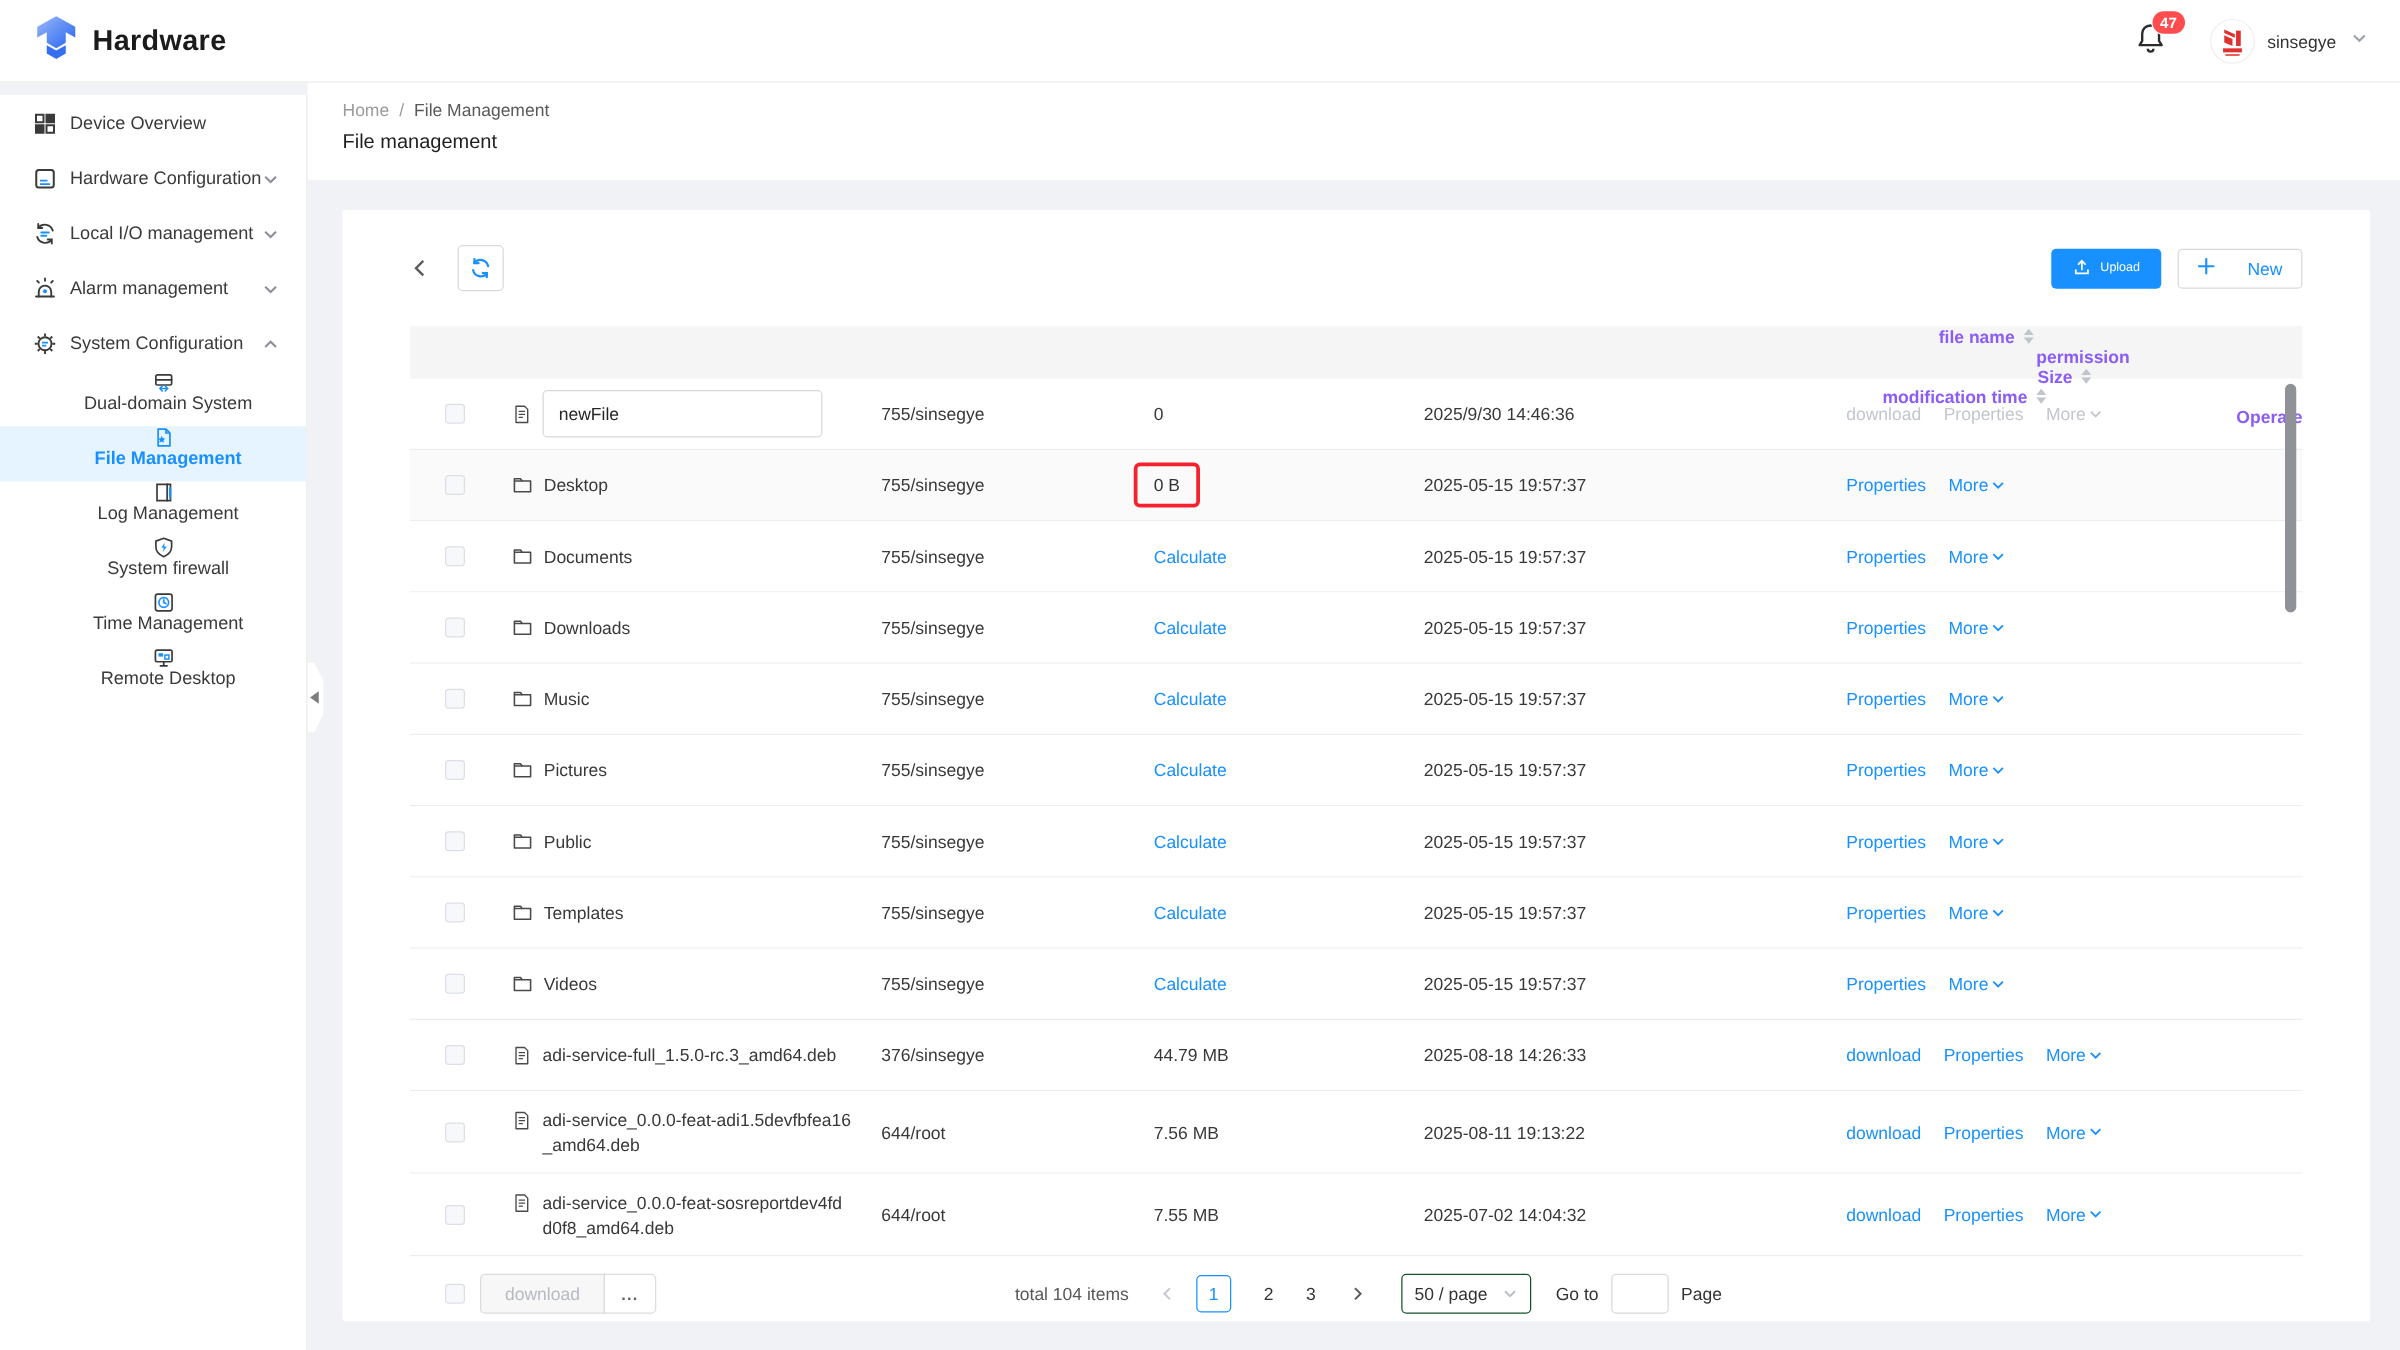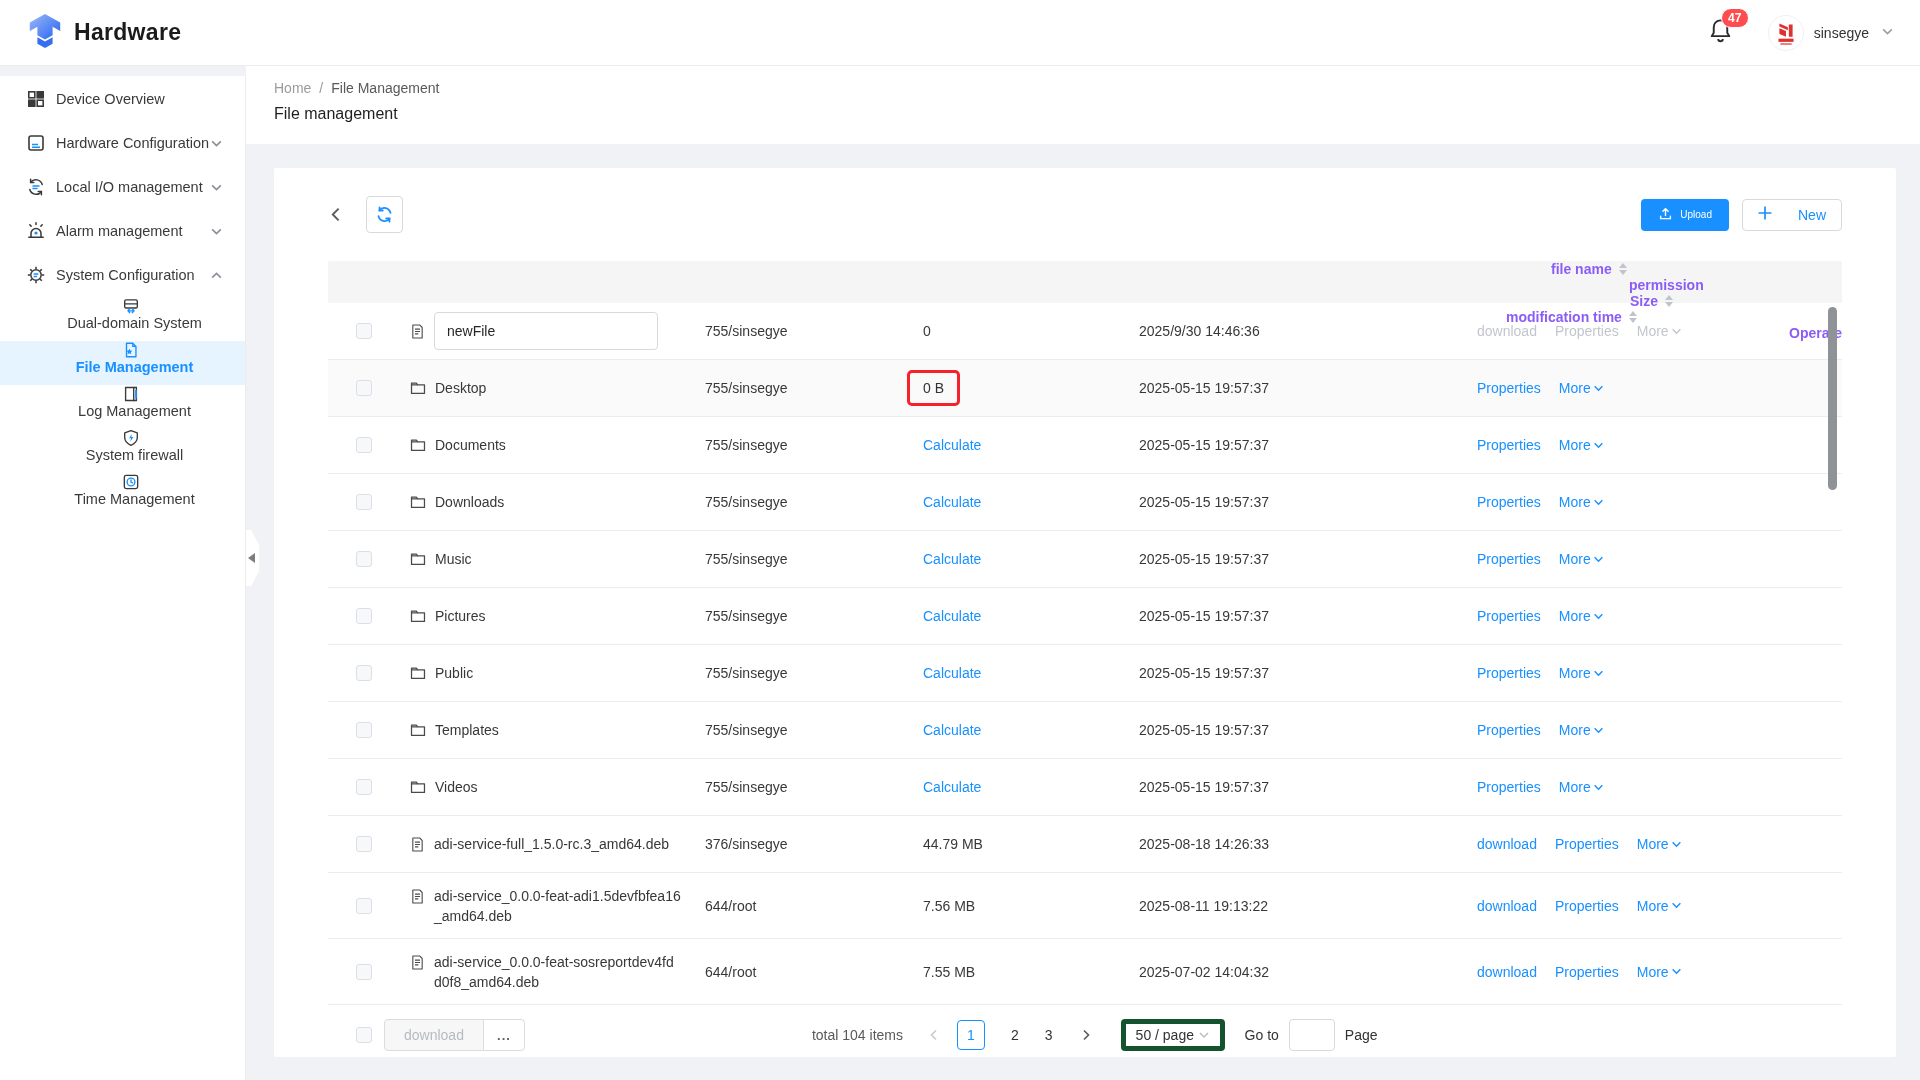--- a/index.html
+++ b/index.html
@@ -109,21 +109,21 @@
   .btn-bulkmore { height:32px; width:42px; background:#fff; border:1px solid #dcdcdc; margin-left:-1px;
     border-radius:0 4px 4px 0; color:#5f5f5f; display:flex; align-items:center; justify-content:center;
     font-weight:bold; font-size:13px; letter-spacing:1px; cursor:pointer; font-family:inherit; }
   .pagination { display:flex; align-items:center; margin-left:287px; }
   .total { color:#595959; }
   .pg-prev { margin-left:24px; display:flex; cursor:default; }
   .pg-num { margin-left:26px; color:#333; cursor:pointer; }
   .pg-num.active { margin-left:16px; width:28px; height:30px; border:1px solid #1890ff; color:#1890ff;
     border-radius:4px; display:flex; align-items:center; justify-content:center; background:#fff; }
   .pg-next { margin-left:26px; display:flex; cursor:pointer; }
-  .size-select { margin-left:28px; width:104px; height:32px; border:5px solid #14532d; border-radius:4px;
+  .size-select { margin-left:28px; width:104px; height:32px; border:1px solid #14532d; border-radius:4px;
     display:flex; align-items:center; justify-content:space-between; padding:0 10px; color:#333;
     cursor:pointer; background:#fff; }
   .goto-label { margin-left:20px; }
   .goto-input { margin-left:10px; width:46px; height:32px; border:1px solid #d9d9d9; border-radius:4px;
     font-family:inherit; font-size:14px; padding:0 8px; outline:none; }
   .page-label { margin-left:10px; }
 </style>
 </head>
 <body>
 
@@ -290,20 +290,31 @@
       <div class="side-item sub">
         <span class="ic">
           <svg viewBox="0 0 20 20" width="18" height="18" fill="none">
             <rect x="2.6" y="2.6" width="14.8" height="14.8" rx="2" stroke="#3a3a3a" stroke-width="1.5"></rect>
             <circle cx="10" cy="10" r="4.3" stroke="#1890ff" stroke-width="1.5"></circle>
             <path d="M10 7.6V10l1.9 1.1" stroke="#1890ff" stroke-width="1.5" stroke-linecap="round"></path>
           </svg>
         </span>
         <span>Time Management</span>
       </div>
+      <div class="side-item sub">
+        <span class="ic">
+          <svg viewBox="0 0 20 20" width="18" height="18" fill="none" stroke-linecap="round">
+            <rect x="2.6" y="3.4" width="14.8" height="10.4" rx="1.5" stroke="#3a3a3a" stroke-width="1.5"></rect>
+            <path d="M7 17.4h6M10 13.8v3.6" stroke="#3a3a3a" stroke-width="1.5"></path>
+            <rect x="5.4" y="6.2" width="4" height="3" fill="#1890ff"></rect>
+            <rect x="11" y="7.8" width="3.6" height="3.6" stroke="#1890ff" stroke-width="1.3"></rect>
+          </svg>
+        </span>
+        <span>Remote Desktop</span>
+      </div>
     </div>
 </div>
 <div class="collapse-handle">
   <span class="tri"></span>
 </div>
 
 <div class="main">
   <div class="page-header">
     <div class="breadcrumb">
       <span>Home</span>

